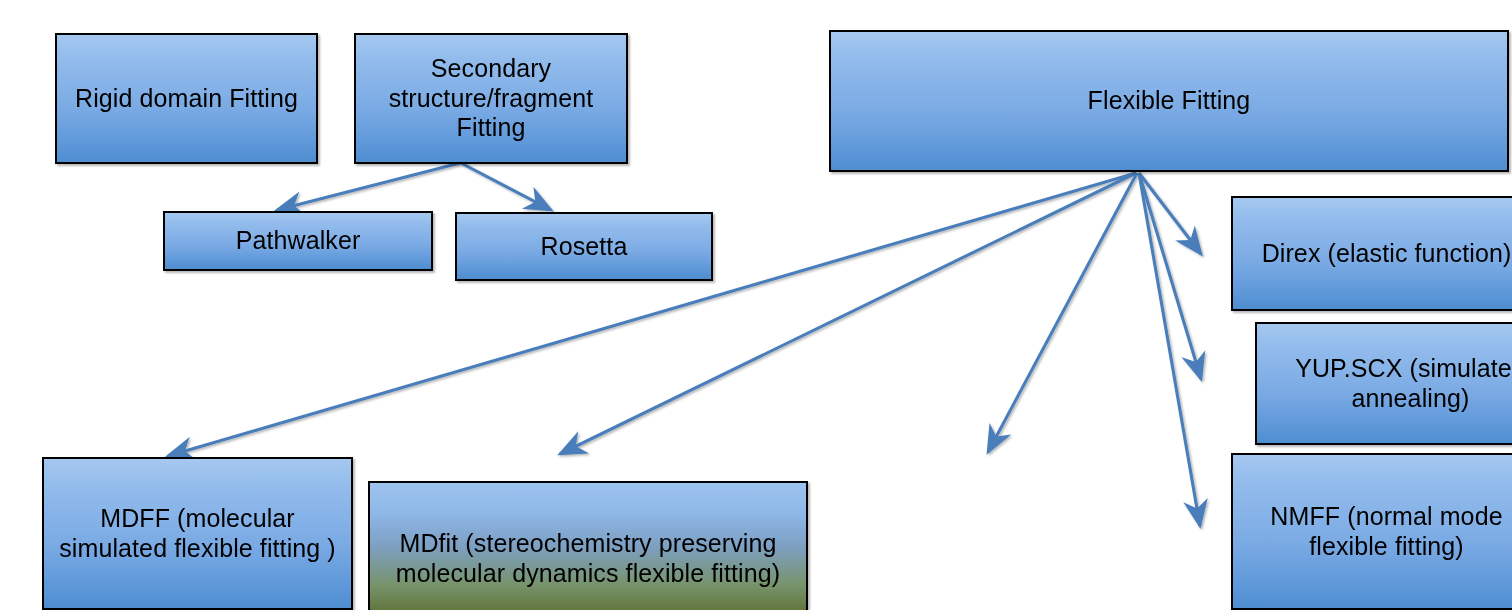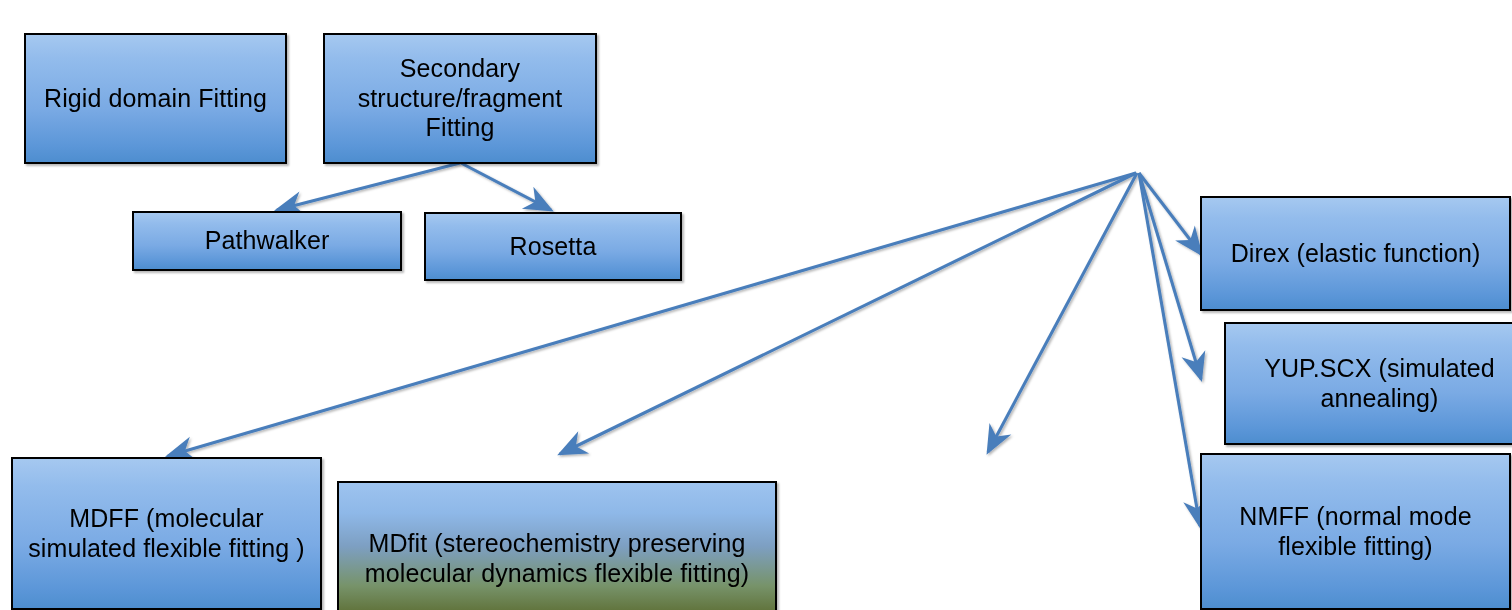--- a/index.html
+++ b/index.html
@@ -35,20 +35,21 @@
     display: flex;
     align-items: center;
     justify-content: center;
     text-align: center;
     color: #000000;
     font-size: 25px;
     line-height: 1.18;
     letter-spacing: 0.1px;
     padding: 2px 0;
     box-shadow: 2px 2px 2px rgba(0,0,0,0.28);
+    margin-left: 31px;
   }
   .node span {
     display: block;
     width: 100%;
   }
   .fill-blue {
     background: linear-gradient(to bottom, #a5c8f0 0%, #93bcec 18%, #7aaae4 58%, #5b96d8 88%, #4e8ecf 100%);
   }
   .fill-blue-olive {
     background: linear-gradient(to bottom, #9dc3ef 0%, #8eb8e8 20%, #7d9fc2 42%, #77936a 68%, #5d6e34 88%, #3a4218 100%);
@@ -84,20 +85,23 @@
   </svg>
 
   <div class="node fill-blue" style="left:24px; top:33px; width:263px; height:131px;">
     <span>Rigid domain Fitting</span>
   </div>
 
   <div class="node fill-blue" style="left:323px; top:33px; width:274px; height:131px;">
     <span>Secondary structure/fragment Fitting</span>
   </div>
 
+  <div class="node fill-blue" style="left:798px; top:30px; width:680px; height:142px;">
+    <span>Flexible Fitting</span>
+  </div>
 
   <div class="node fill-blue" style="left:132px; top:211px; width:270px; height:60px;">
     <span>Pathwalker</span>
   </div>
 
   <div class="node fill-blue" style="left:424px; top:212px; width:258px; height:69px;justify-content:center;">
     <span>Rosetta</span>
   </div>
 
   <div class="node fill-blue" style="left:1200px; top:196px; width:311px; height:115px;">

